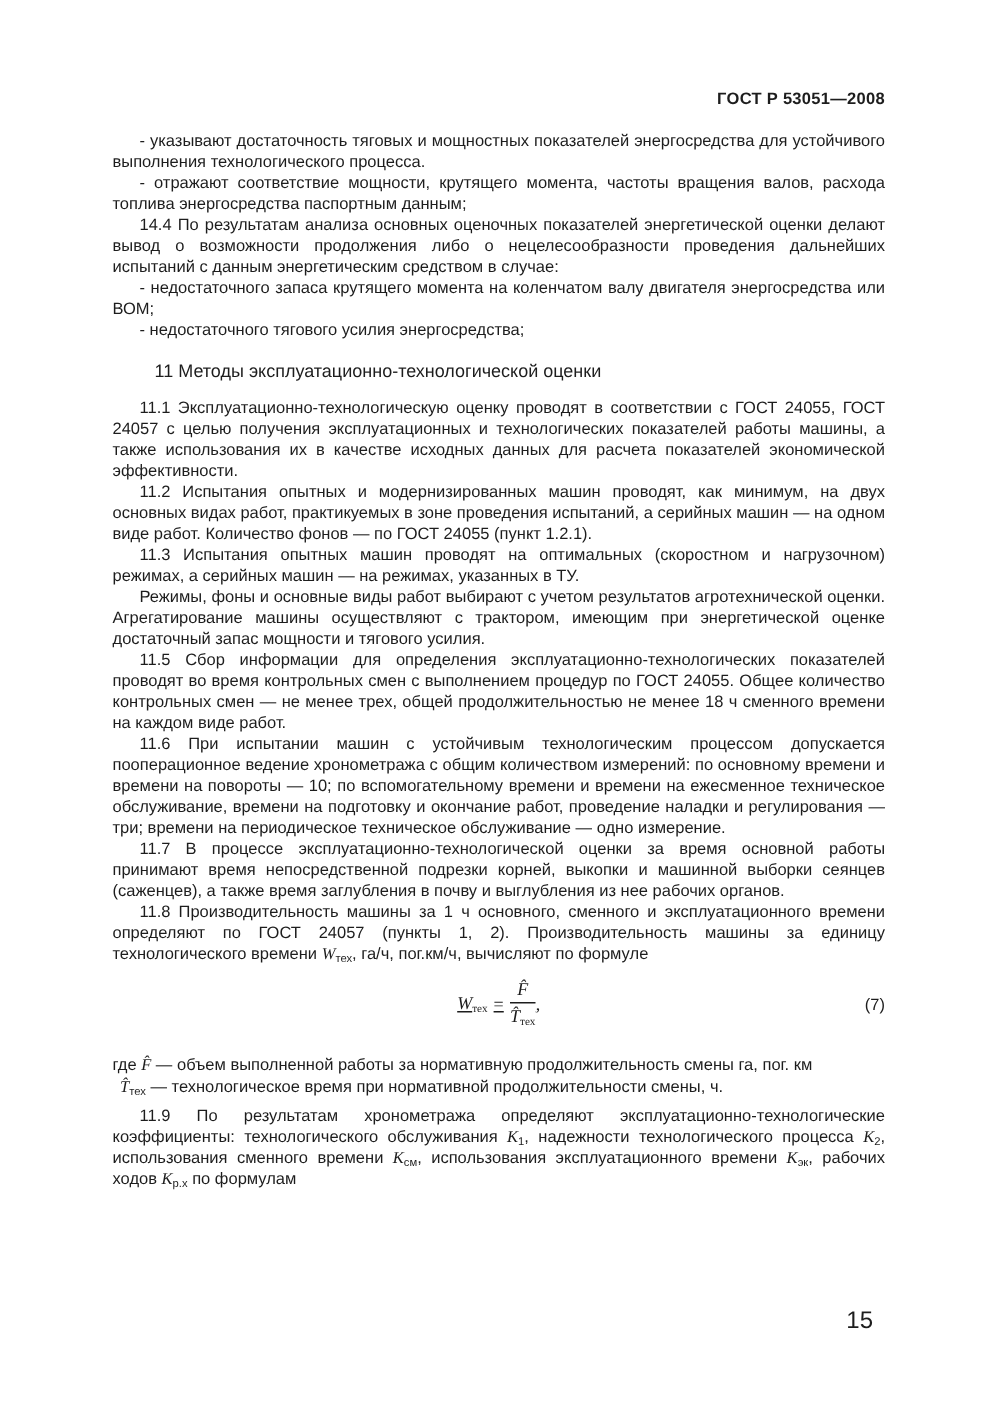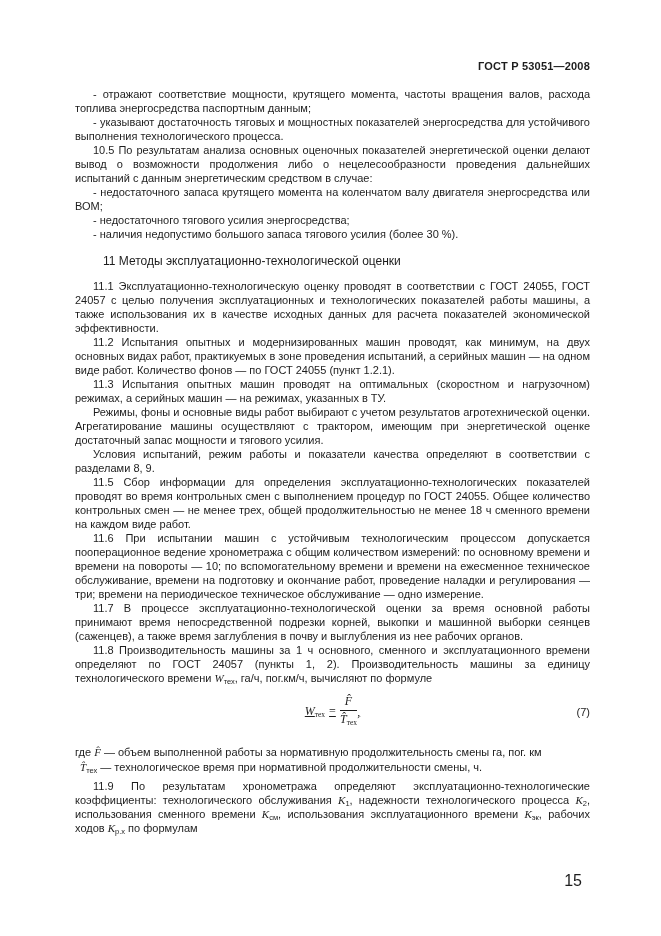--- a/index.html
+++ b/index.html
@@ -98,34 +98,32 @@
 </style>
 </head>
 <body>
 
 <div class="page">
 
   <div class="doc-header">
     <span>ГОСТ Р 53051—2008</span>
   </div>
 
+  <p class="para">- указывают достаточность тяговых и мощностных показателей энергосредства для устойчивого выполнения технологического процесса.</p>
   <p class="para">- отражают соответствие мощности, крутящего момента, частоты вращения валов, расхода топлива энергосредства паспортным данным;</p>
-  <p class="para">- указывают достаточность тяговых и мощностных показателей энергосредства для устойчивого выполнения технологического процесса.</p>
-  <p class="para">10.5 По результатам анализа основных оценочных показателей энергетической оценки делают вывод о возможности продолжения либо о нецелесообразности проведения дальнейших испытаний с данным энергетическим средством в случае:</p>
+  <p class="para">14.4 По результатам анализа основных оценочных показателей энергетической оценки делают вывод о возможности продолжения либо о нецелесообразности проведения дальнейших испытаний с данным энергетическим средством в случае:</p>
   <p class="para">- недостаточного запаса крутящего момента на коленчатом валу двигателя энергосредства или ВОМ;</p>
   <p class="para">- недостаточного тягового усилия энергосредства;</p>
-  <p class="para">- наличия недопустимо большого запаса тягового усилия (более 30 %).</p>
 
   <h2 class="section-heading">11  Методы эксплуатационно-технологической оценки</h2>
 
   <p class="para">11.1 Эксплуатационно-технологическую оценку проводят в соответствии с ГОСТ 24055, ГОСТ 24057 с целью получения эксплуатационных и технологических показателей работы машины, а также использования их в качестве исходных данных для расчета показателей экономической эффективности.</p>
   <p class="para">11.2 Испытания опытных и модернизированных машин проводят, как минимум, на двух основных видах работ, практикуемых в зоне проведения испытаний, а серийных машин — на одном виде работ. Количество фонов — по ГОСТ 24055 (пункт 1.2.1).</p>
   <p class="para">11.3 Испытания опытных машин проводят на оптимальных (скоростном и нагрузочном) режимах, а серийных машин — на режимах, указанных в ТУ.</p>
   <p class="para">Режимы, фоны и основные виды работ выбирают с учетом результатов агротехнической оценки. Агрегатирование машины осуществляют с трактором, имеющим при энергетической оценке достаточный запас мощности и тягового усилия.</p>
-  <p class="para">Условия испытаний, режим работы и показатели качества определяют в соответствии с разделами 8, 9.</p>
   <p class="para">11.5 Сбор информации для определения эксплуатационно-технологических показателей проводят во время контрольных смен с выполнением процедур по ГОСТ 24055. Общее количество контрольных смен — не менее трех, общей продолжительностью не менее 18 ч сменного времени на каждом виде работ.</p>
   <p class="para">11.6 При испытании машин с устойчивым технологическим процессом допускается пооперационное ведение хронометража с общим количеством измерений: по основному времени и времени на повороты — 10; по вспомогательному времени и времени на ежесменное техническое обслуживание, времени на подготовку и окончание работ, проведение наладки и регулирования — три; времени на периодическое техническое обслуживание — одно измерение.</p>
   <p class="para">11.7 В процессе эксплуатационно-технологической оценки за время основной работы принимают время непосредственной подрезки корней, выкопки и машинной выборки сеянцев (саженцев), а также время заглубления в почву и выглубления из нее рабочих органов.</p>
   <p class="para"><span class="seg-text">11.8 Производительность машины за 1 ч основного, сменного и эксплуатационного времени определяют по ГОСТ 24057 (пункты 1, 2). Производительность машины за единицу технологического времени </span><em class="seg-var">W</em><sub class="seg-sub">тех</sub><span class="seg-text">, га/ч, пог.км/ч, вычисляют по формуле</span></p>
 
   <div class="formula-row">
     <span class="formula"><em class="fvar">W</em><sub class="fsub">тех</sub><span class="feq">=</span><span class="frac"><em class="num fvar">F̂</em><span class="den"><em class="fvar">T̂</em><sub class="fsub">тех</sub></span></span><span class="fcomma">,</span></span>
     <span class="formula-number">(7)</span>
   </div>
 

